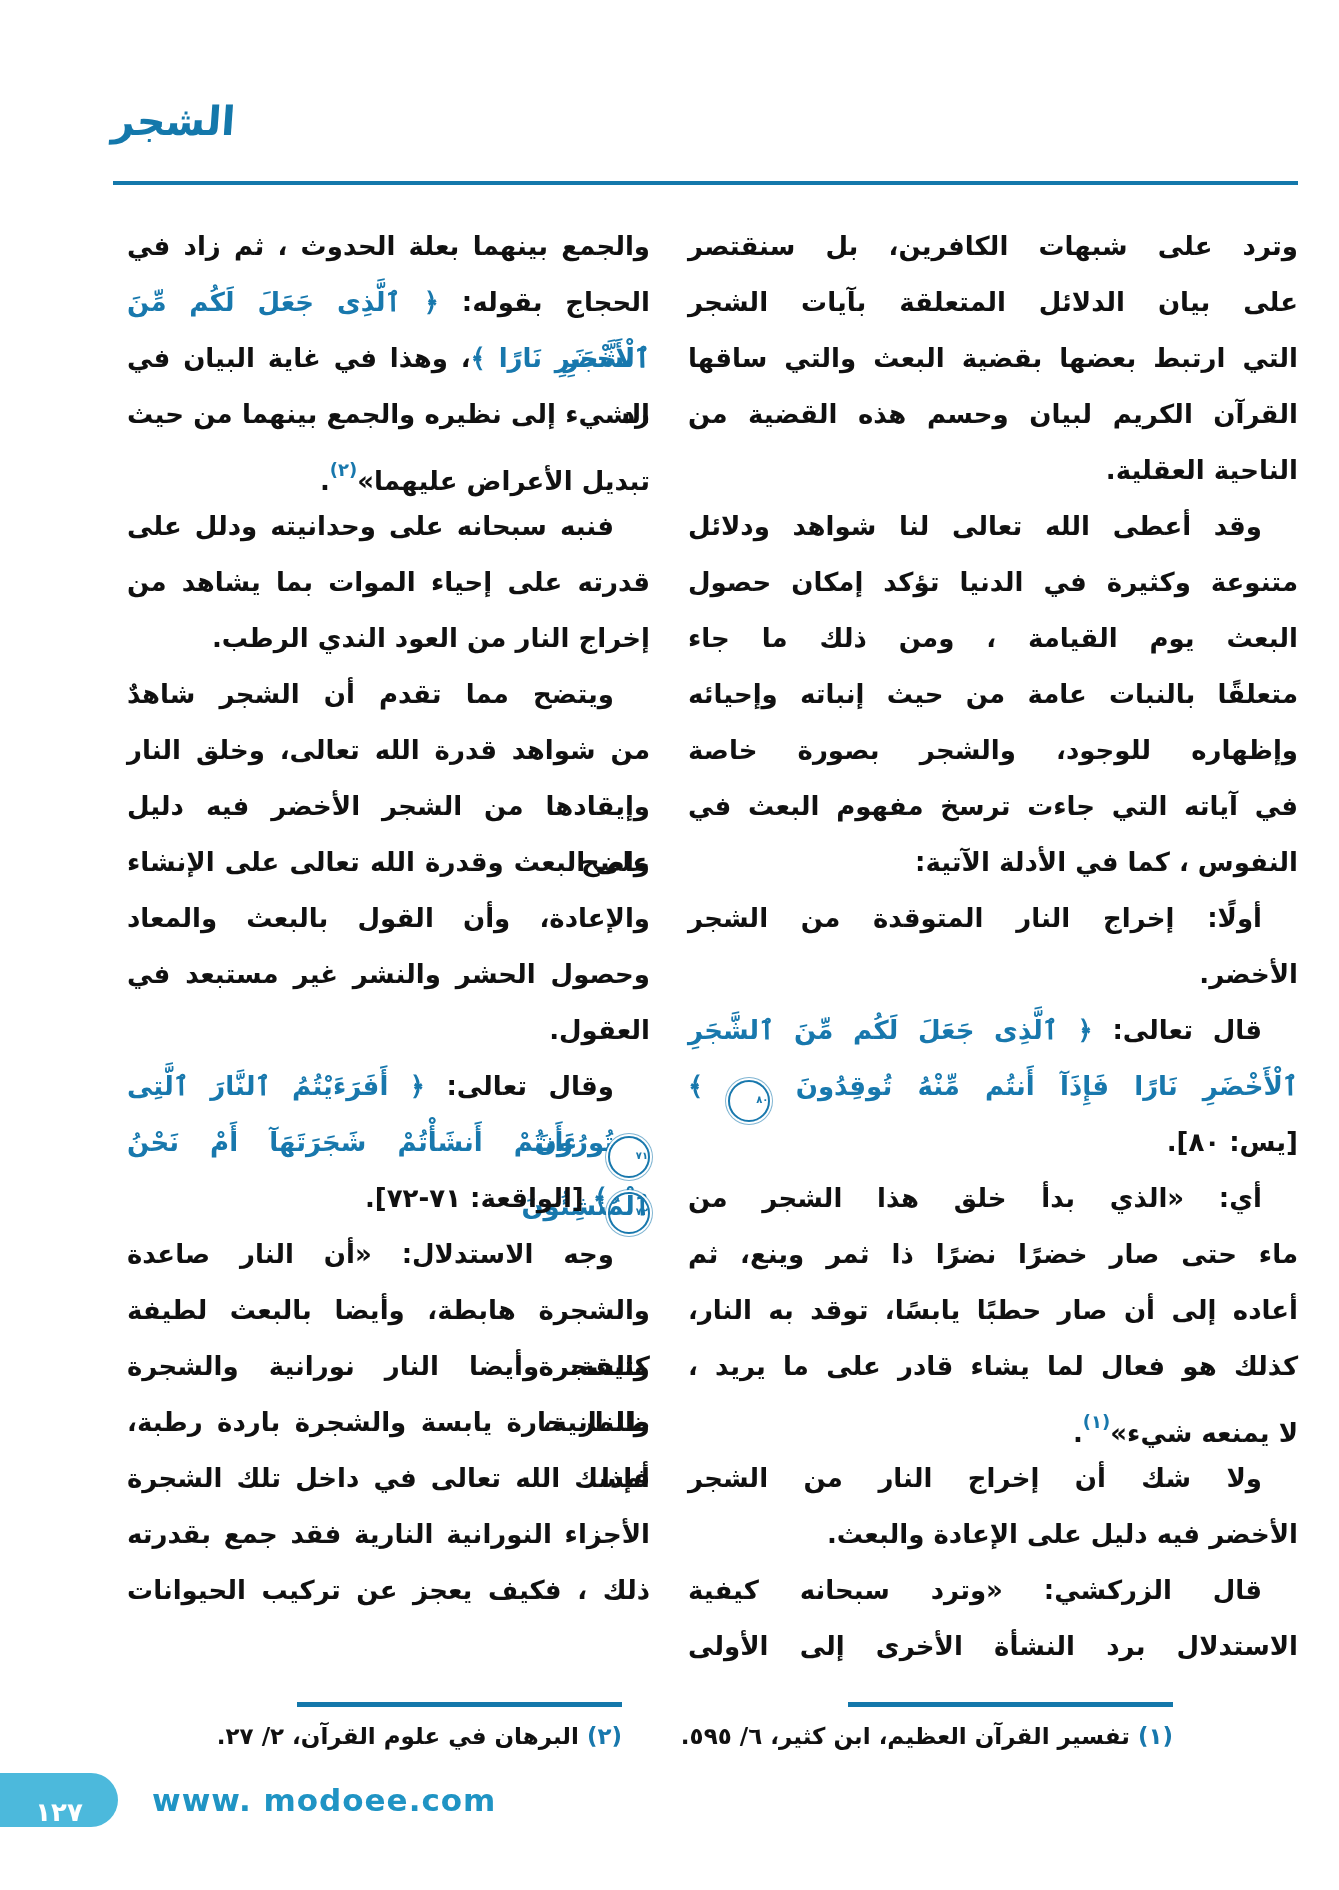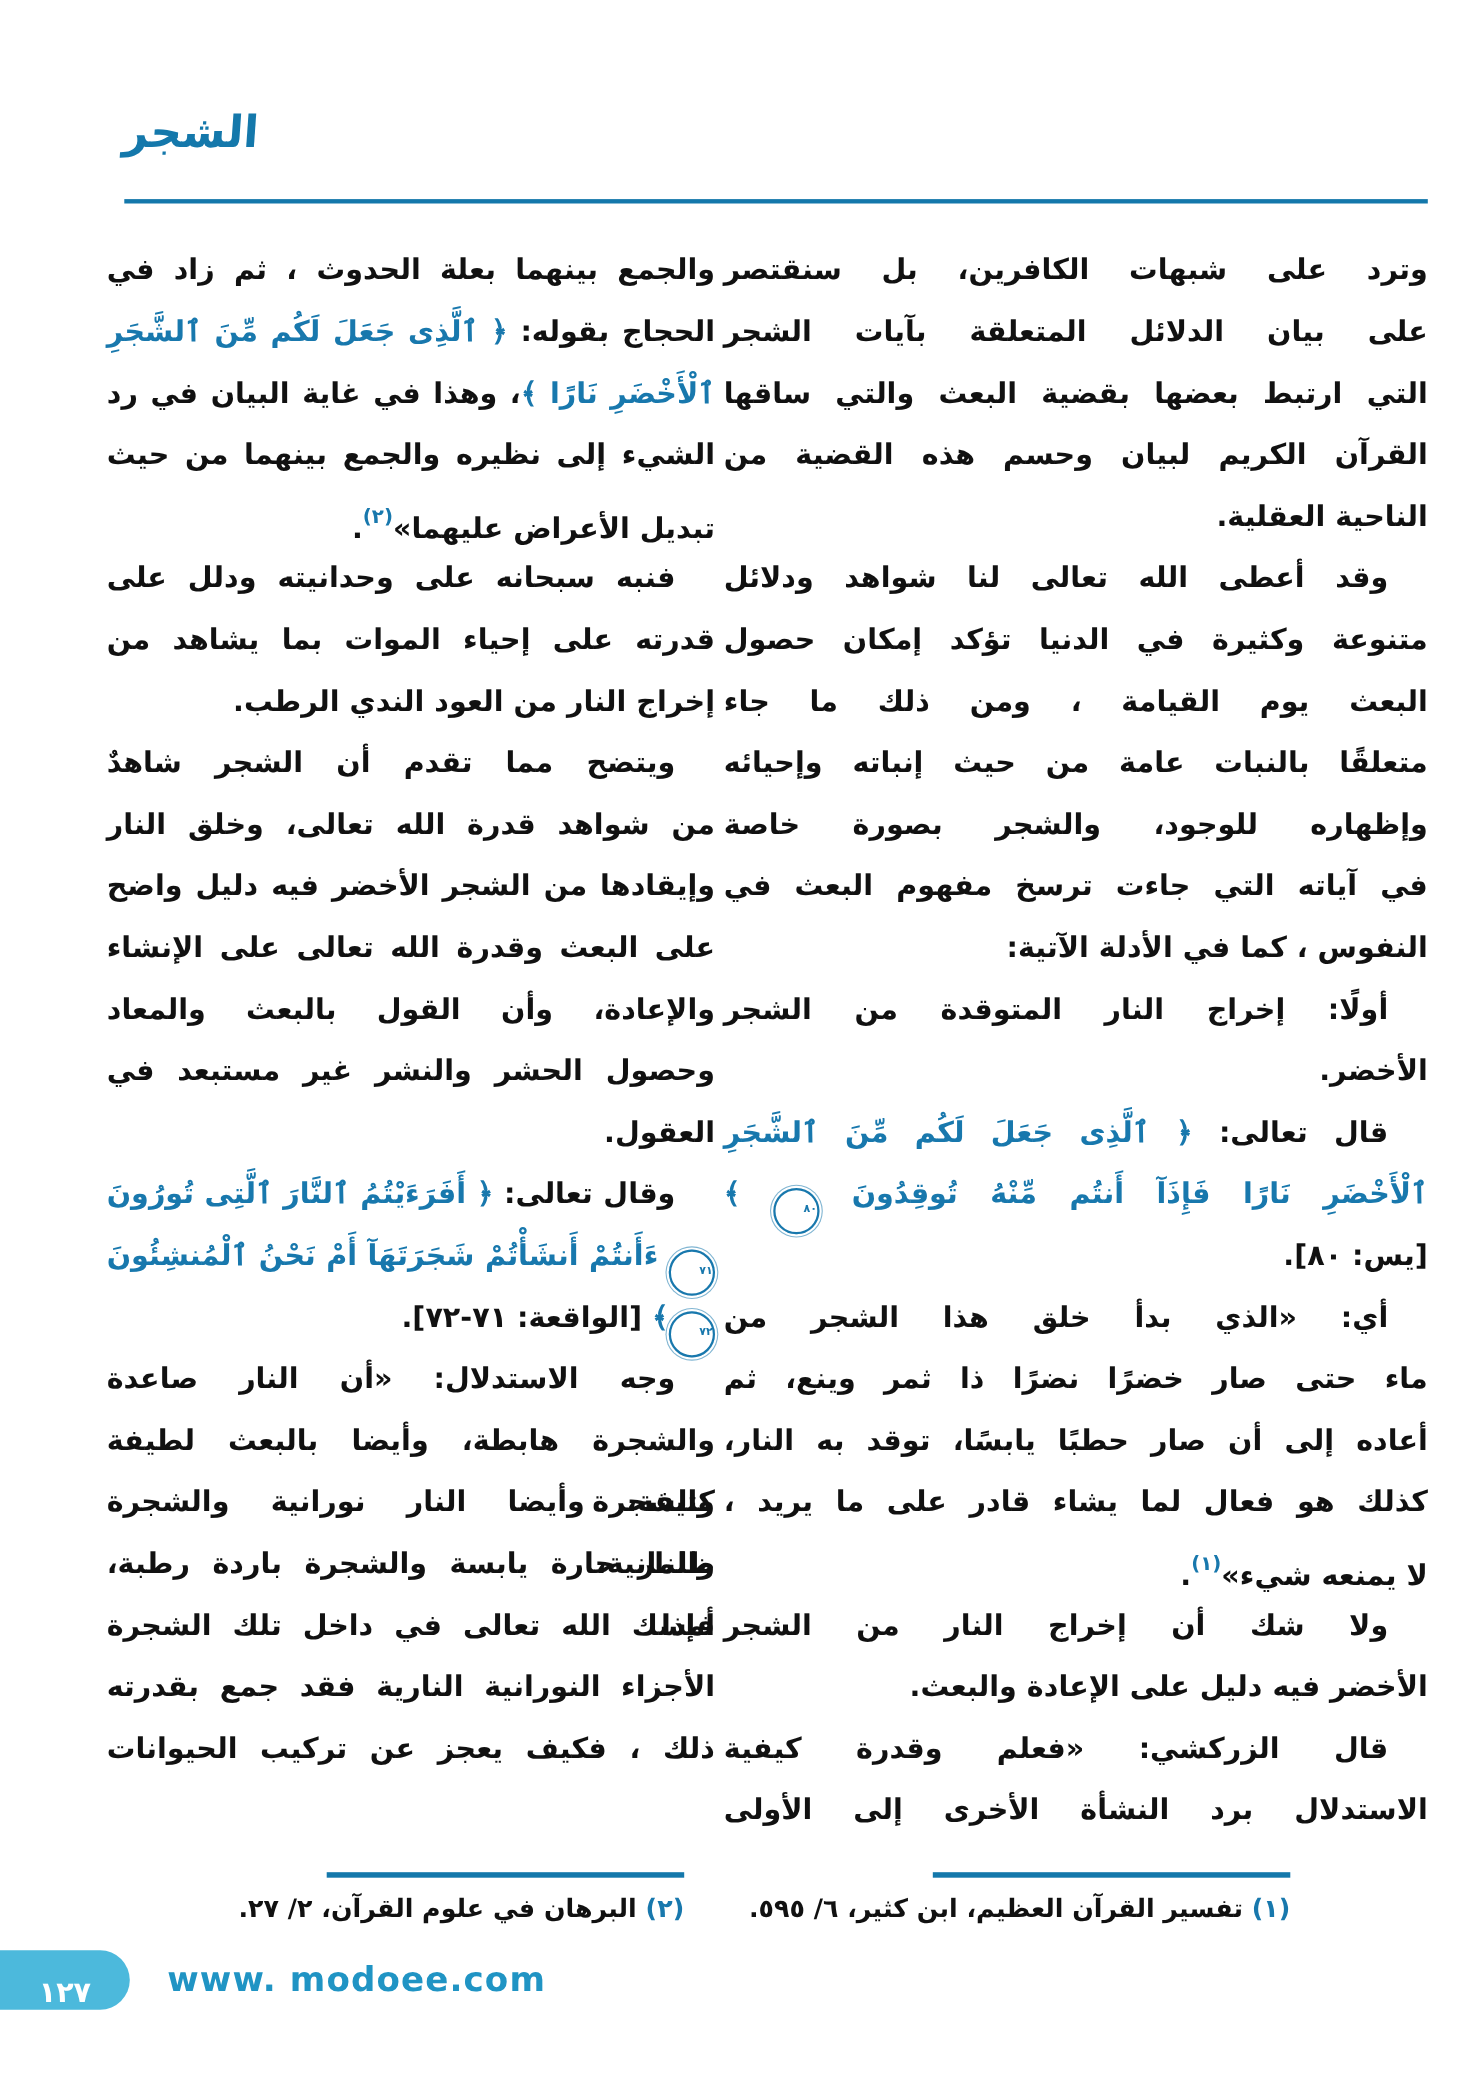--- a/index.html
+++ b/index.html
@@ -9,21 +9,21 @@
     --accent:#1478ab;--quran:#1878ad;--pill:#4cb9dc;--website:#2094c4;--ink:#111111;
   }
   .header-title{
     position:absolute;left:112px;top:98px;color:var(--accent);
     font-size:40px;font-weight:bold;direction:rtl;transform:skewX(-4deg);
   }
   .header-rule{position:absolute;left:113px;right:41px;top:181px;height:4px;background:var(--accent);}
   .col{position:absolute;top:218px;color:var(--ink);}
   .col-right{right:41px;width:640px;}
   .col-left{right:689px;width:553px;}
-  .line{height:56px;line-height:56px;font-size:26px;font-weight:bold;text-align:start;}
+  .line{height:56px;line-height:56px;font-size:26px;font-weight:bold;text-align:start;margin-left:30px;}
   .line.j{text-align:justify;text-align-last:justify;}
   .line.ind{padding-right:36px;}
   .seg-b{color:var(--ink);}
   .seg-q{color:var(--quran);}
   .seg-s{color:var(--quran);font-size:18px;vertical-align:14px;}
   .seg-v{
     display:inline-block;width:38px;height:38px;line-height:36px;text-align:right;
     border:2px solid var(--quran);border-radius:50%;color:var(--quran);font-size:10px;
     vertical-align:-8px;box-shadow:0 0 0 2px #ffffff,0 0 0 3px rgba(24,120,173,.55);
     font-weight:bold;
@@ -70,21 +70,21 @@
       <div class="line j ind"><span class="seg-b">قال تعالى: </span><span class="seg-q">﴿ ٱلَّذِى جَعَلَ لَكُم مِّنَ ٱلشَّجَرِ</span></div>
       <div class="line j"><span class="seg-q">ٱلْأَخْضَرِ نَارًا فَإِذَآ أَنتُم مِّنْهُ تُوقِدُونَ </span><span class="seg-v">٨٠</span><span class="seg-q"> ﴾</span></div>
       <div class="line"><span class="seg-b">[يس: ٨٠].</span></div>
       <div class="line j ind"><span class="seg-b">أي: «الذي بدأ خلق هذا الشجر من</span></div>
       <div class="line j"><span class="seg-b">ماء حتى صار خضرًا نضرًا ذا ثمر وينع، ثم</span></div>
       <div class="line j"><span class="seg-b">أعاده إلى أن صار حطبًا يابسًا، توقد به النار،</span></div>
       <div class="line j"><span class="seg-b">كذلك هو فعال لما يشاء قادر على ما يريد ،</span></div>
       <div class="line"><span class="seg-b">لا يمنعه شيء»</span><span class="seg-s">(١)</span><span class="seg-b">.</span></div>
       <div class="line j ind"><span class="seg-b">ولا شك أن إخراج النار من الشجر</span></div>
       <div class="line"><span class="seg-b">الأخضر فيه دليل على الإعادة والبعث.</span></div>
-      <div class="line j ind"><span class="seg-b">قال الزركشي: «فعلم وقدرة كيفية</span></div>
+      <div class="line j ind"><span class="seg-b">قال الزركشي: «وترد سبحانه كيفية</span></div>
       <div class="line j"><span class="seg-b">الاستدلال برد النشأة الأخرى إلى الأولى</span></div>
     </div>
   <div class="col col-left">
       <div class="line j"><span class="seg-b">والجمع بينهما بعلة الحدوث ، ثم زاد في</span></div>
       <div class="line j"><span class="seg-b">الحجاج بقوله: </span><span class="seg-q">﴿ ٱلَّذِى جَعَلَ لَكُم مِّنَ ٱلشَّجَرِ</span></div>
       <div class="line j"><span class="seg-q">ٱلْأَخْضَرِ نَارًا ﴾</span><span class="seg-b">، وهذا في غاية البيان في رد</span></div>
       <div class="line j"><span class="seg-b">الشيء إلى نظيره والجمع بينهما من حيث</span></div>
       <div class="line"><span class="seg-b">تبديل الأعراض عليهما»</span><span class="seg-s">(٢)</span><span class="seg-b">.</span></div>
       <div class="line j ind"><span class="seg-b">فنبه سبحانه على وحدانيته ودلل على</span></div>
       <div class="line j"><span class="seg-b">قدرته على إحياء الموات بما يشاهد من</span></div>

